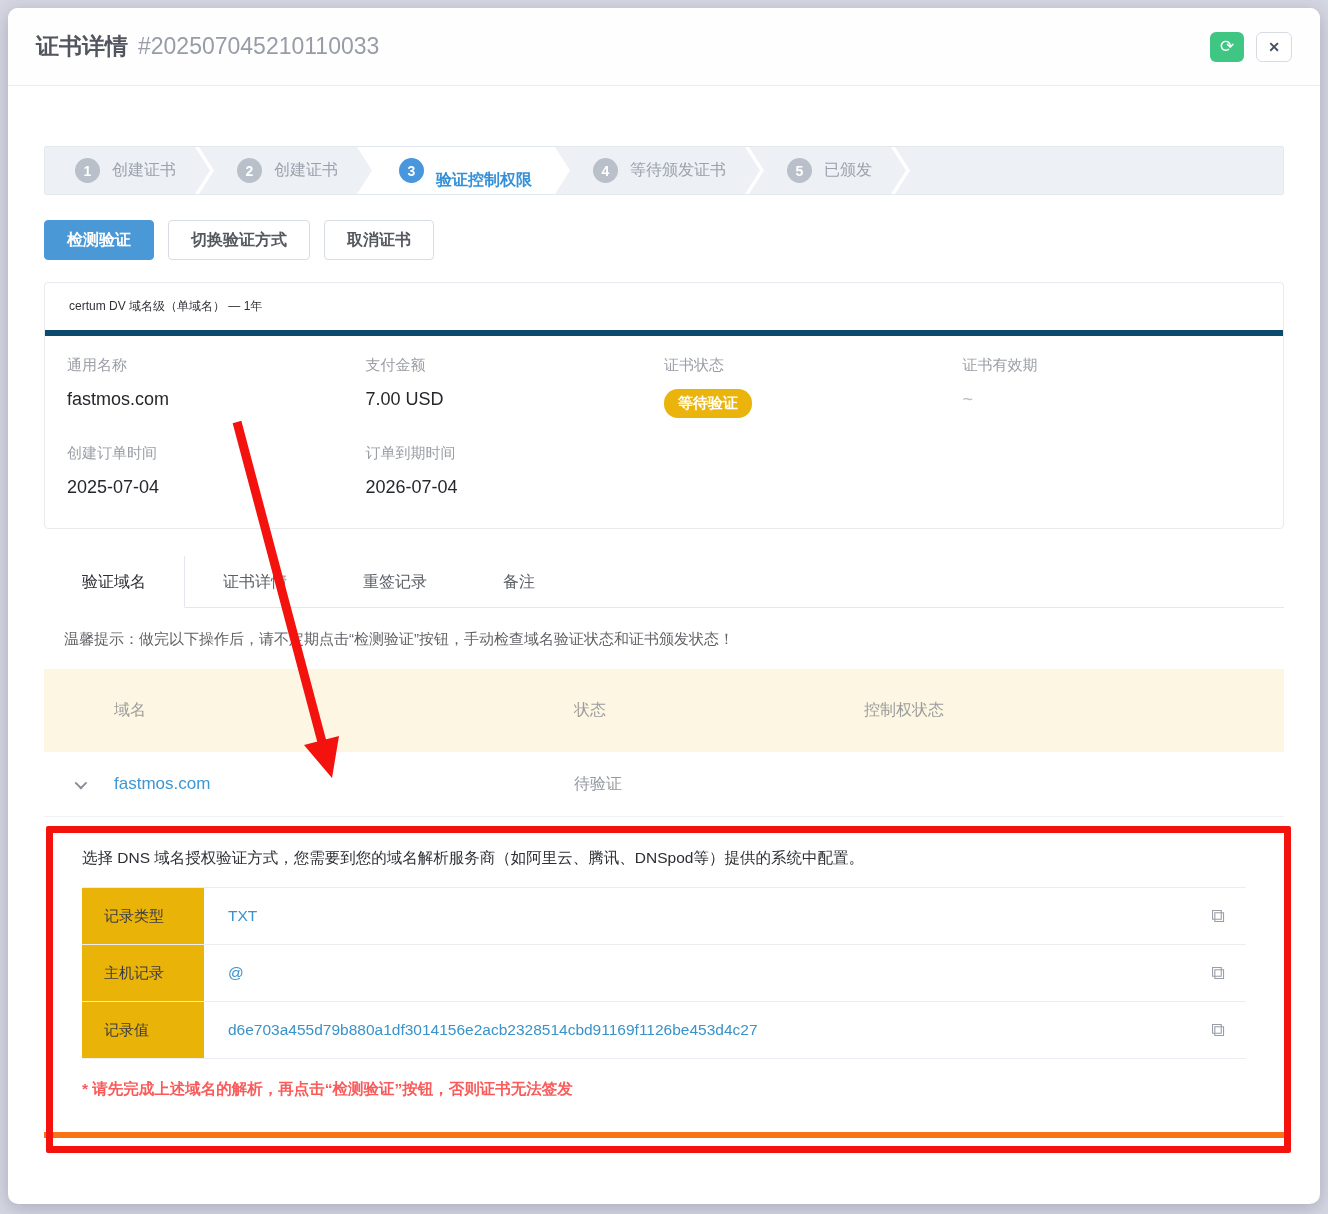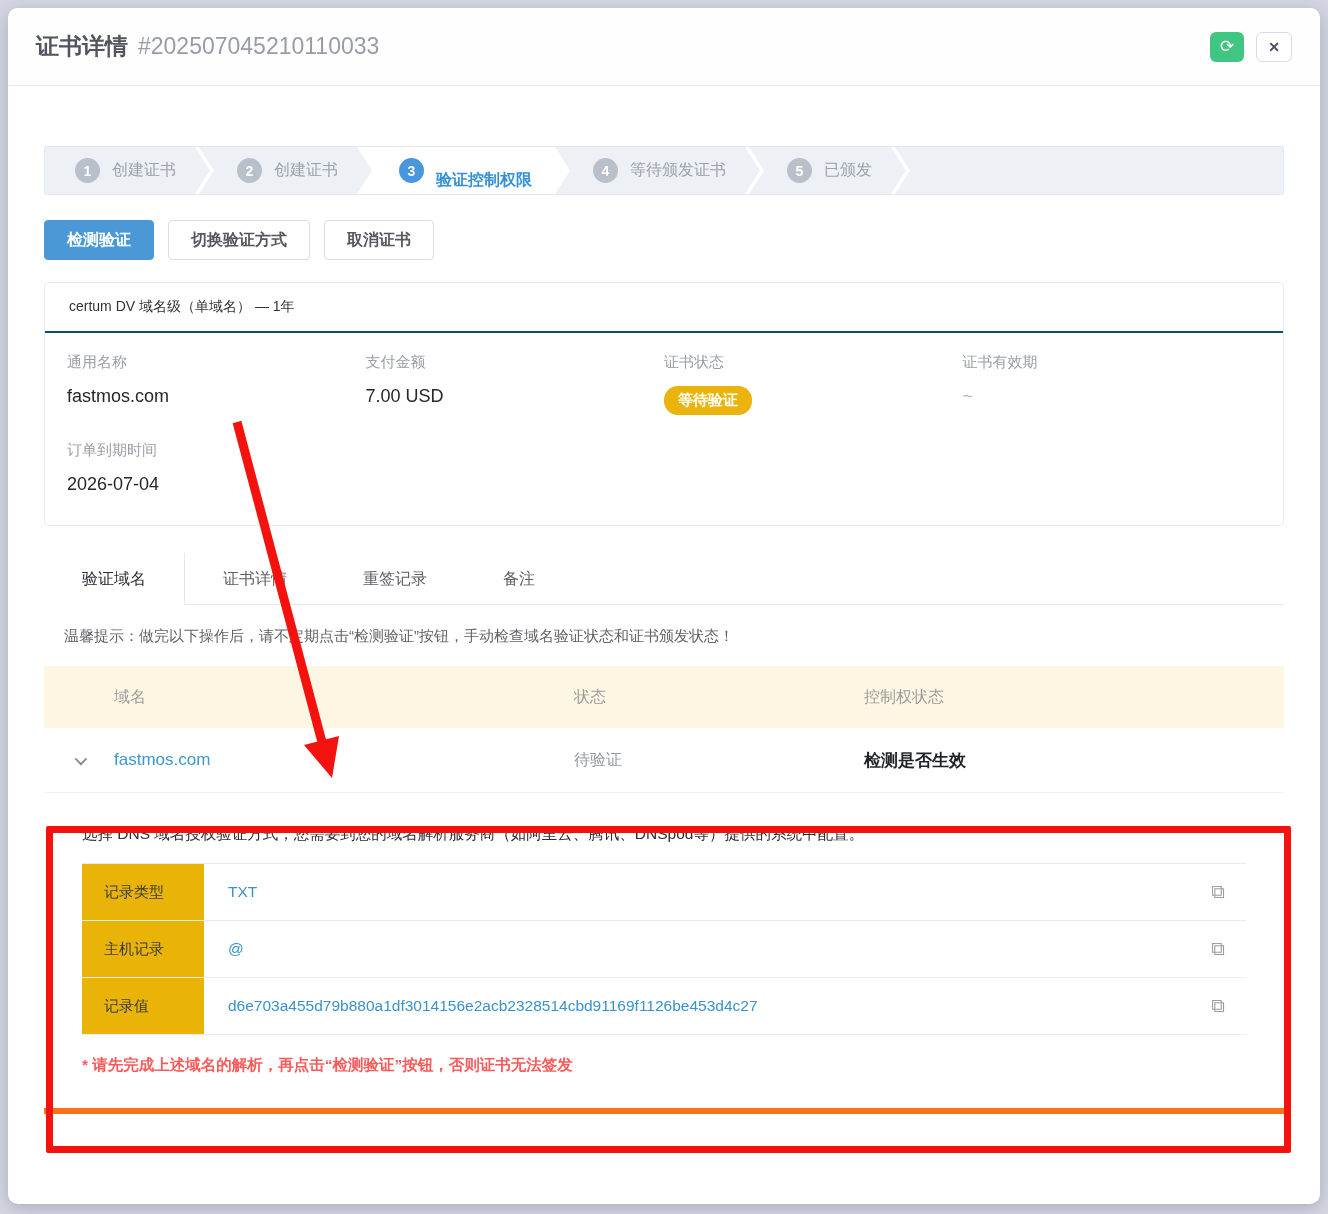--- a/index.html
+++ b/index.html
@@ -66,21 +66,21 @@
   
   .actions { display:flex; gap:14px; margin-top:25px; }
   .btn { height:40px; border-radius:4px; font-size:16px; cursor:pointer;
          padding:0 22px; font-family:inherit; }
   .btn-primary { background:#4b98d6; border:1px solid #4b98d6; color:#fff; font-weight:bold; }
   .btn-plain { background:#fff; border:1px solid #d9dce3; color:#55585f; font-weight:bold; }
 
   
   .cert-card { margin-top:22px; border:1px solid #e9eaee; border-radius:4px; }
   .cert-card-title {
-    padding:15px 24px; font-size:14px; color:#2f3237; border-bottom:2px solid #0c4a6e;
+    padding:15px 24px; font-size:12px; color:#2f3237; border-bottom:6px solid #0c4a6e;
   }
   .cert-fields {
     display:grid; grid-template-columns:repeat(4,1fr);
     padding:20px 22px 30px 22px; row-gap:26px;
   }
   .field-label { font-size:15px; color:#9b9ea6; margin-bottom:14px; }
   .field-value { font-size:18px; color:#25272c; }
   .field-value.muted { color:#b9bcc2; }
   .badge-pending {
     display:inline-block; background:#eab40c; color:#fff; font-size:15px; font-weight:bold;
@@ -95,21 +95,21 @@
   }
   .tab.active { color:#2b2d33; border-bottom:1px solid #fff; border-right:1px solid #e4e7ed; }
   .tabs-filler { flex:1; border-bottom:1px solid #e4e7ed; }
 
   
   .notice { padding:22px 20px 20px 20px; font-size:15px; color:#606266; }
 
   
   .dtable-header {
     display:grid; grid-template-columns:70px 460px 290px 1fr;
-    background:#fcf6e3; height:62px; align-items:center;
+    background:#fcf6e3; height:83px; align-items:center;
   }
   .dtable-header .hcell { font-size:16px; color:#9c9c9c; }
   .dtable-row {
     display:grid; grid-template-columns:70px 460px 290px 1fr;
     height:65px; align-items:center; border-bottom:1px solid #f0f1f4;
   }
   .expand-cell { display:flex; justify-content:center; }
   .chevron-down {
     width:9px; height:9px; border-right:2px solid #8a8f98; border-bottom:2px solid #8a8f98;
     transform:rotate(45deg) translateY(-2px); cursor:pointer;
@@ -203,20 +203,24 @@
         </div>
         <div>
           <div class="field-label">证书状态</div>
           <div><span class="badge-pending">等待验证</span></div>
         </div>
         <div>
           <div class="field-label">证书有效期</div>
           <div class="field-value muted">~</div>
         </div>
         <div>
+          <div class="field-label">创建订单时间</div>
+          <div class="field-value">2025-07-04</div>
+        </div>
+        <div>
           <div class="field-label">订单到期时间</div>
           <div class="field-value">2026-07-04</div>
         </div>
       </div>
     </div>
 
     <div class="tabs">
       <div class="tab active">验证域名</div>
       <div class="tab">证书详情</div>
       <div class="tab">重签记录</div>
@@ -232,21 +236,20 @@
         <div class="hcell">域名</div>
         <div class="hcell">状态</div>
         <div class="hcell">控制权状态</div>
       </div>
       <div class="dtable-row">
         <div class="expand-cell">
           <span class="chevron-down"></span>
         </div>
         <a class="domain-link">fastmos.com</a>
         <div class="row-status">待验证</div>
-        <div class="row-control">检测是否生效</div>
       </div>
     </div>
 
     <div class="dns-panel">
       <div class="dns-intro">选择 DNS 域名授权验证方式，您需要到您的域名解析服务商（如阿里云、腾讯、DNSpod等）提供的系统中配置。</div>
 
       <div class="dns-table">
         <div class="dns-row">
           <div class="dns-label">记录类型</div>
           <div class="dns-value">TXT</div>

